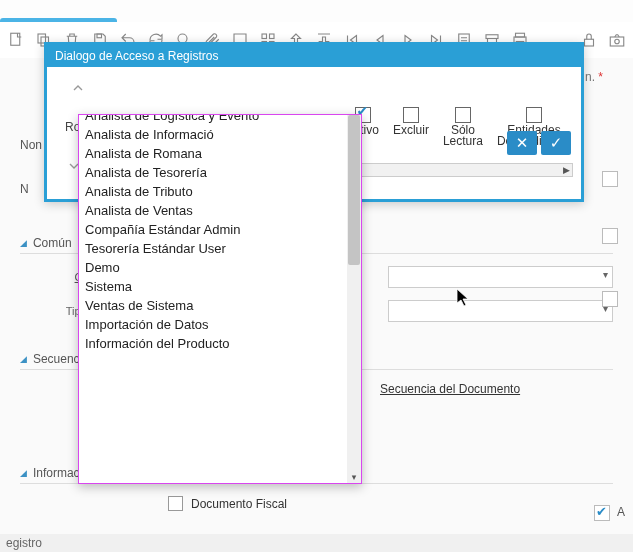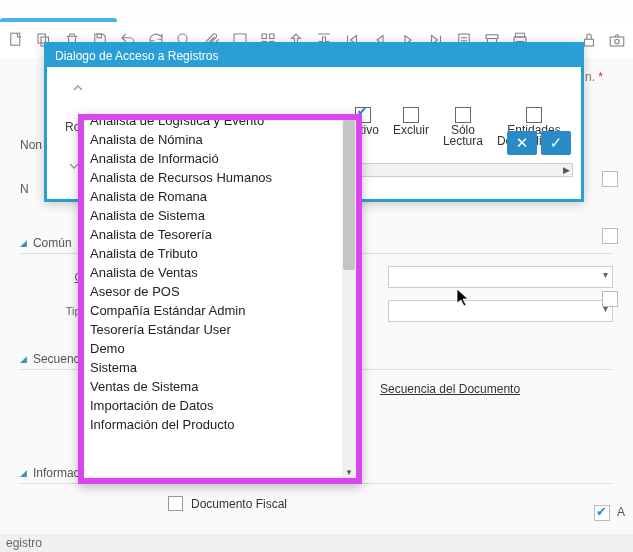--- a/index.html
+++ b/index.html
@@ -52,21 +52,21 @@
   .chk-item .box { width: 16px; height: 16px; border: 1px solid #666; margin-bottom: 2px; position: relative; }
   .chk-item .box.checked::after { content: "✔"; position: absolute; top: -2px; left: 1px; font-size: 14px; color: #2a8cc7; }
   .chev2 { position: absolute; left: 14px; top: 88px; }
   .dlg-buttons { position: absolute; right: 10px; bottom: 30px; display: flex; gap: 4px; }
   .dlg-btn { width: 30px; height: 24px; background: #2a8cc7; color: #fff; display: flex; align-items: center; justify-content: center; border-radius: 2px; font-size: 15px; }
   .dlg-scroll { position: absolute; left: 38px; right: 8px; bottom: 8px; height: 14px; background: #f1f1f1; border: 1px solid #ccc; display: flex; align-items: center; }
   .dlg-scroll .thumb { width: 26px; height: 10px; background: #c8c8c8; margin-left: 2px; }
   .dlg-scroll .arrow-r { margin-left: auto; font-size: 9px; color: #555; padding: 0 2px; }
 
   
-  .dropdown { position: absolute; top: 114px; left: 78px; width: 284px; height: 370px; background: #fff; border: 6px solid #d946ef; box-shadow: 0 3px 10px rgba(0,0,0,0.25); overflow: hidden; z-index: 50; display: flex; }
+  .dropdown { position: absolute; top: 114px; left: 78px; width: 284px; height: 370px; background: #fff; border: 1px solid #d946ef; box-shadow: 0 3px 10px rgba(0,0,0,0.25); overflow: hidden; z-index: 50; display: flex; }
   .dd-list { flex: 1; overflow: hidden; }
   .dd-item { padding: 1px 6px; font-size: 13px; line-height: 17px; color: #222; cursor: default; white-space: nowrap; }
   .dd-item.cut { margin-top: -9px; } 
   .dd-scroll { width: 14px; background: #f0f0f0; position: relative; }
   .dd-scroll .track { position: absolute; top: 0; bottom: 0; left: 0; right: 0; }
   .dd-scroll .thumb { position: absolute; top: 0; height: 150px; left: 1px; right: 1px; background: #c4c4c4; border-radius: 2px; }
   .dd-scroll .end-arrow { position: absolute; bottom: 0; left: 0; right: 0; height: 12px; display:flex; align-items:center; justify-content:center; font-size:9px; color:#555; }
 
   
   .cursor { position: absolute; top: 288px; left: 456px; width: 16px; height: 20px; z-index: 100; }
@@ -303,29 +303,25 @@
     <div class="dlg-scroll">
       <div class="thumb"></div>
       <div class="arrow-r">▶</div>
     </div>
   </div>
 </div>
 
 <div class="dropdown">
   <div class="dd-list" id="dd-list">
       <div class="dd-item cut">Analista de Logística y Evento</div>
-      <div class="dd-item">Analista de Nómina</div>
       <div class="dd-item">Analista de Informació</div>
-      <div class="dd-item">Analista de Recursos Humanos</div>
       <div class="dd-item">Analista de Romana</div>
-      <div class="dd-item">Analista de Sistema</div>
       <div class="dd-item">Analista de Tesorería</div>
       <div class="dd-item">Analista de Tributo</div>
       <div class="dd-item">Analista de Ventas</div>
-      <div class="dd-item">Asesor de POS</div>
       <div class="dd-item">Compañía Estándar Admin</div>
       <div class="dd-item">Tesorería Estándar User</div>
       <div class="dd-item">Demo</div>
       <div class="dd-item">Sistema</div>
       <div class="dd-item">Ventas de Sistema</div>
       <div class="dd-item">Importación de Datos</div>
       <div class="dd-item">Información del Producto</div>
     </div>
   <div class="dd-scroll">
     <div class="track">

